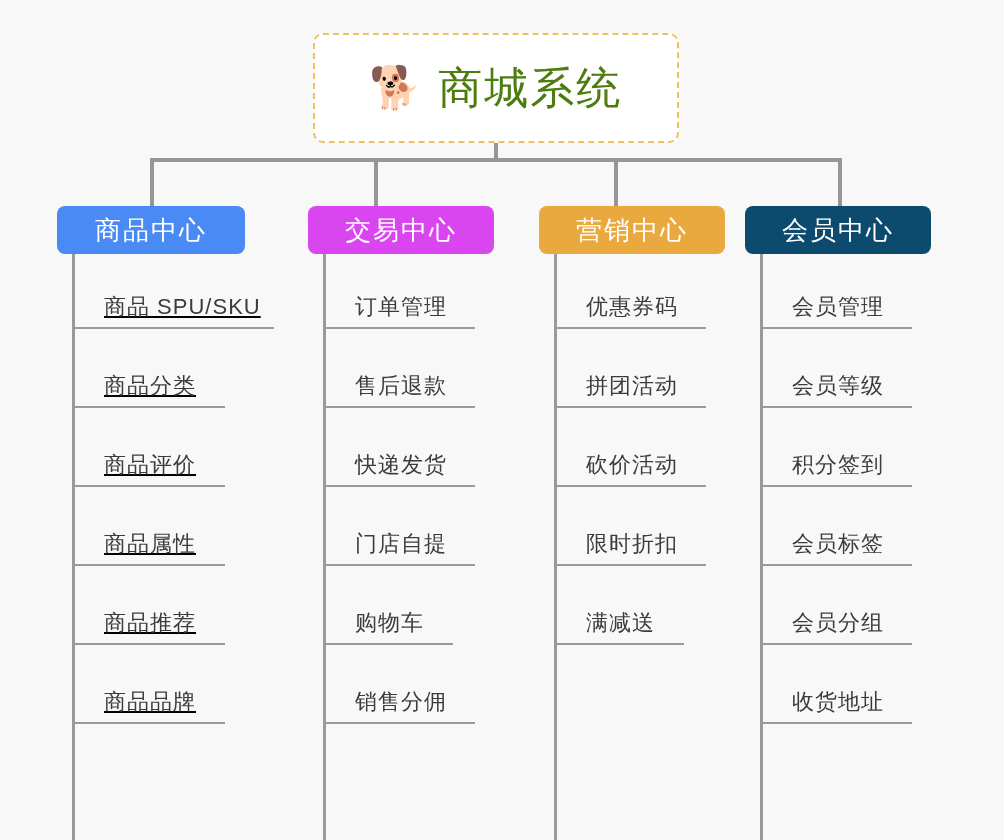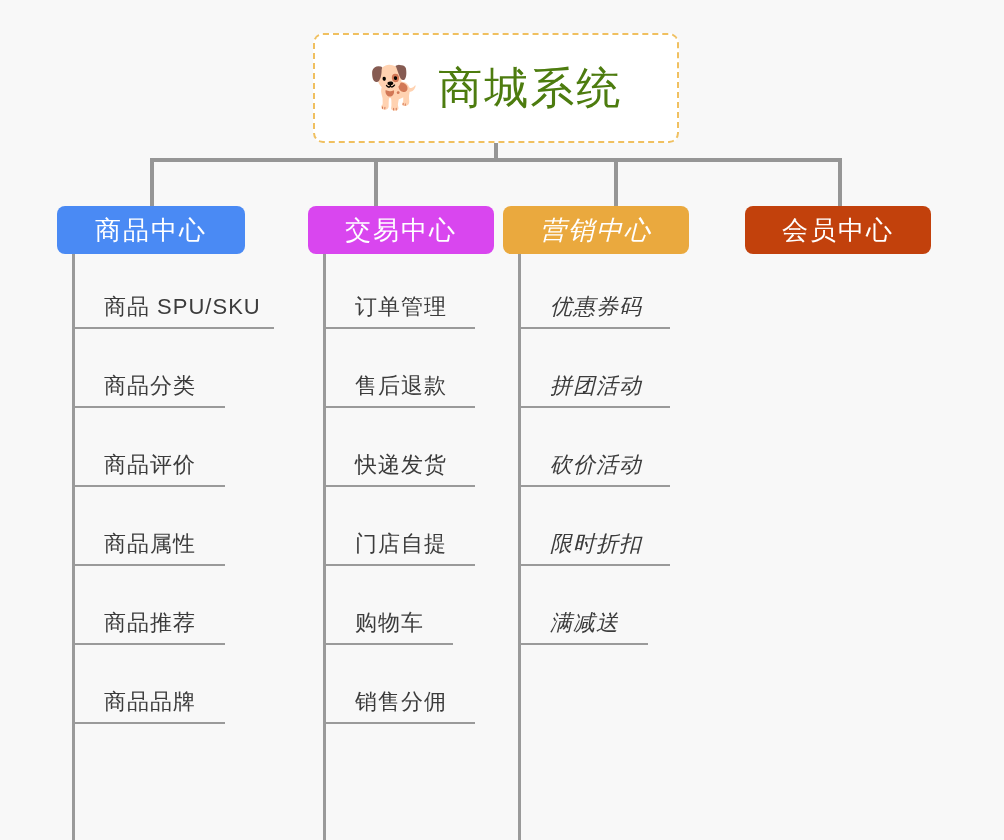--- a/index.html
+++ b/index.html
@@ -76,21 +76,21 @@
   .drop.d4 { left: 838px; }
 
   
   .column {
     position: absolute;
     top: 206px;
     width: 232px;
   }
   .column.c1 { left: 57px; }
   .column.c2 { left: 308px; }
-  .column.c3 { left: 503px; font-style: italic; }
+  .column.c3 { left: 539px; }
   .column.c4 { left: 745px; }
 
   .cat-box {
     width: 188px;
     height: 48px;
     border-radius: 8px;
     display: flex;
     align-items: center;
     justify-content: center;
     color: #ffffff;
@@ -135,21 +135,21 @@
     padding-left: 32px;
     padding-bottom: 5px;
     white-space: nowrap;
     letter-spacing: 1px;
   }
   
   .leaf-item.first { height: 75px; }
 
   
   .column.c1 .leaf-item.first { width: 202px; }
-  .column.c1 .leaf-item       { width: 153px; }
+  .column.c1 .leaf-item       { width: 153px; text-decoration: underline; }
   .column.c2 .leaf-item       { width: 152px; }
   .column.c2 .leaf-item.short { width: 130px; }
   .column.c3 .leaf-item       { width: 152px; }
   .column.c3 .leaf-item.short { width: 130px; }
   .column.c4 .leaf-item       { width: 152px; }
 </style>
 </head>
 <body>
 
 <div id="diagram">
@@ -238,18 +238,39 @@
       <div class="leaf-item">
         <span class="leaf-label">限时折扣</span>
       </div>
       <div class="leaf-item short">
         <span class="leaf-label">满减送</span>
       </div>
     </div>
   </div>
 
   <div class="column c4">
-    <div class="cat-box" style="background:#c2410c">
+    <div class="cat-box" style="background:#0c4a6e">
       <span>会员中心</span>
     </div>
+    <div class="leaf-list">
+      <div class="leaf-rail"></div>
+      <div class="leaf-item first">
+        <span class="leaf-label">会员管理</span>
+      </div>
+      <div class="leaf-item">
+        <span class="leaf-label">会员等级</span>
+      </div>
+      <div class="leaf-item">
+        <span class="leaf-label">积分签到</span>
+      </div>
+      <div class="leaf-item">
+        <span class="leaf-label">会员标签</span>
+      </div>
+      <div class="leaf-item">
+        <span class="leaf-label">会员分组</span>
+      </div>
+      <div class="leaf-item">
+        <span class="leaf-label">收货地址</span>
+      </div>
+    </div>
   </div>
 
 </div>
 
 </body></html>

